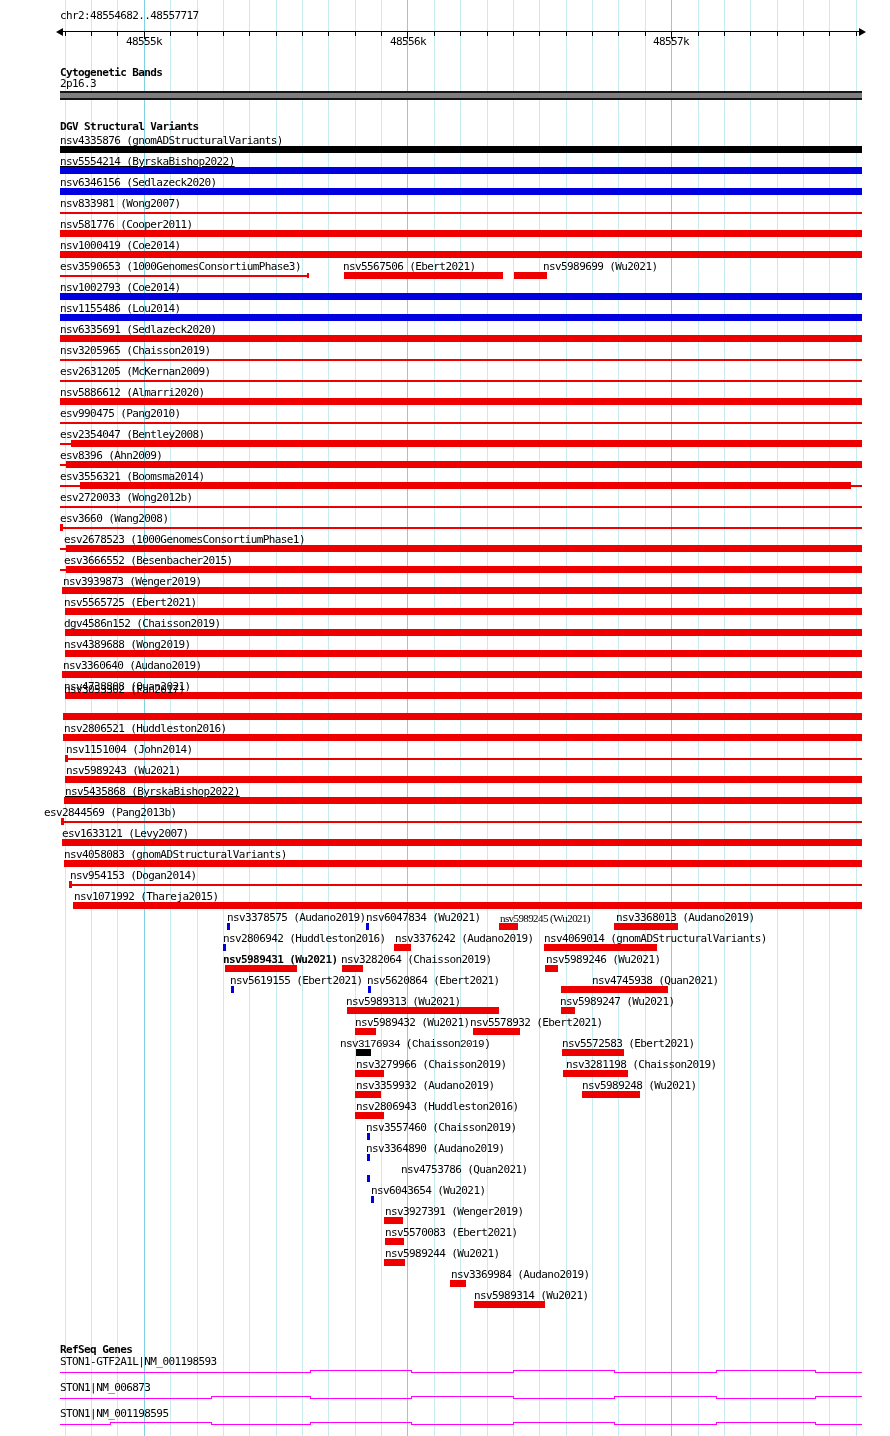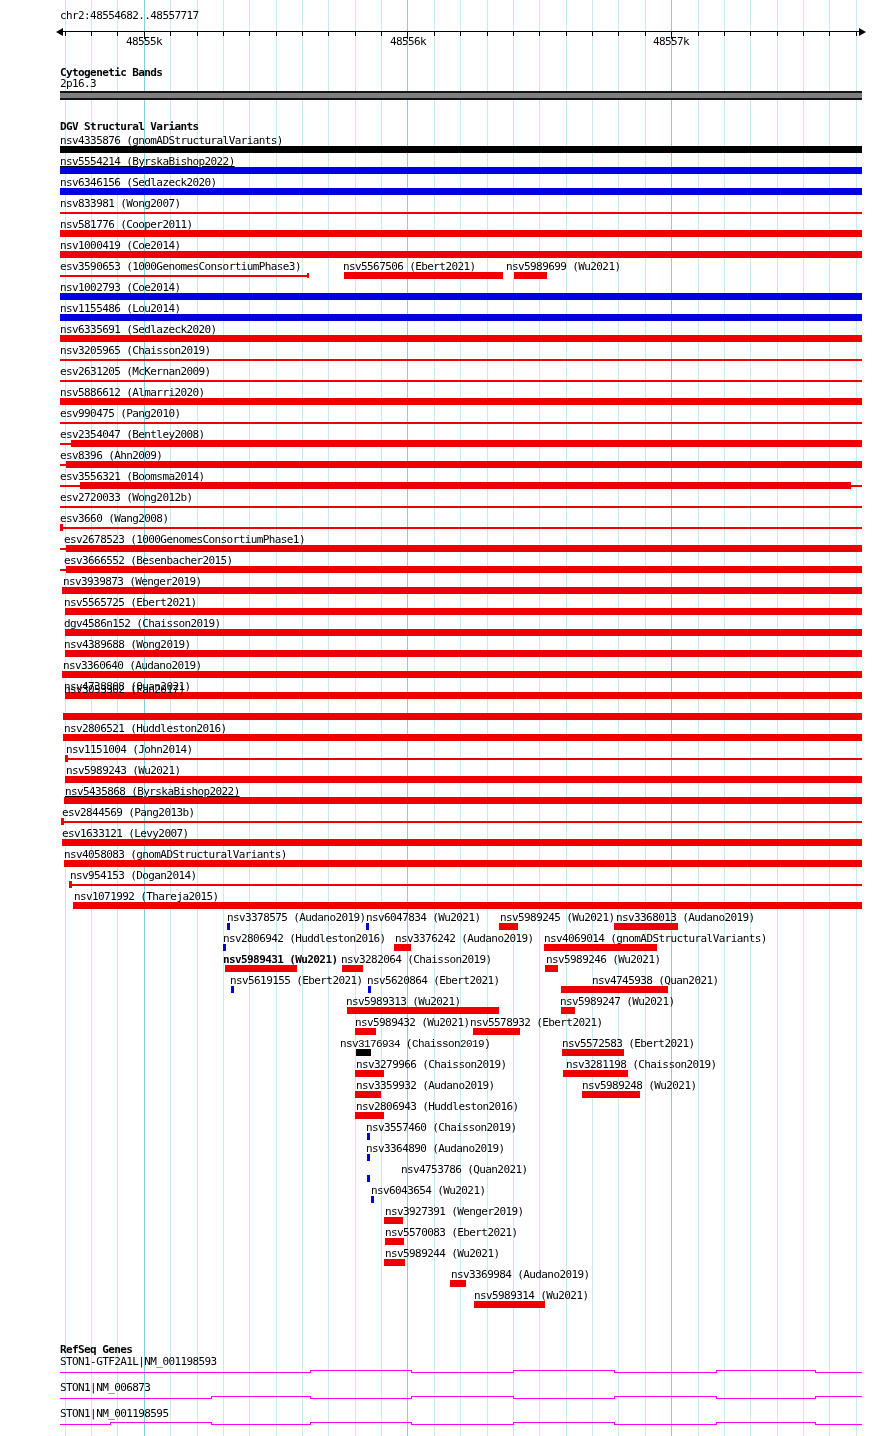--- a/index.html
+++ b/index.html
@@ -117,21 +117,21 @@
       <div class="bar" style="left: 60px; top: 212px; width: 802px; height: 2px; background: rgb(238, 0, 0);"></div>
       <div class="lbl" style="left: 60px; top: 219px;">nsv581776 (Cooper2011)</div>
       <div class="bar" style="left: 60px; top: 230px; width: 802px; height: 7px; background: rgb(238, 0, 0);"></div>
       <div class="lbl" style="left: 60px; top: 240px;">nsv1000419 (Coe2014)</div>
       <div class="bar" style="left: 60px; top: 251px; width: 802px; height: 7px; background: rgb(238, 0, 0);"></div>
       <div class="lbl" style="left: 60px; top: 261px;">esv3590653 (1000GenomesConsortiumPhase3)</div>
       <div class="bar" style="left: 60px; top: 275px; width: 247px; height: 2px; background: rgb(238, 0, 0);"></div>
       <div class="bar" style="left: 307px; top: 273px; width: 2px; height: 5px; background: rgb(238, 0, 0);"></div>
       <div class="lbl" style="left: 343px; top: 261px;">nsv5567506 (Ebert2021)</div>
       <div class="bar" style="left: 344px; top: 272px; width: 159px; height: 7px; background: rgb(238, 0, 0);"></div>
-      <div class="lbl" style="left: 506px; top: 261px;">nsv5989699 (Wu2021)</div>
+      <div class="lbl" style="left: 543px; top: 261px;">nsv5989699 (Wu2021)</div>
       <div class="bar" style="left: 514px; top: 272px; width: 33px; height: 7px; background: rgb(238, 0, 0);"></div>
       <div class="lbl" style="left: 60px; top: 282px;">nsv1002793 (Coe2014)</div>
       <div class="bar" style="left: 60px; top: 293px; width: 802px; height: 7px; background: rgb(0, 0, 224);"></div>
       <div class="lbl" style="left: 60px; top: 303px;">nsv1155486 (Lou2014)</div>
       <div class="bar" style="left: 60px; top: 314px; width: 802px; height: 7px; background: rgb(0, 0, 224);"></div>
       <div class="lbl" style="left: 60px; top: 324px;">nsv6335691 (Sedlazeck2020)</div>
       <div class="bar" style="left: 60px; top: 335px; width: 802px; height: 7px; background: rgb(238, 0, 0);"></div>
       <div class="lbl" style="left: 60px; top: 345px;">nsv3205965 (Chaisson2019)</div>
       <div class="bar" style="left: 60px; top: 359px; width: 802px; height: 2px; background: rgb(238, 0, 0);"></div>
       <div class="lbl" style="left: 60px; top: 366px;">esv2631205 (McKernan2009)</div>
@@ -177,37 +177,37 @@
       <div class="bar" style="left: 63px; top: 713px; width: 799px; height: 7px; background: rgb(238, 0, 0);"></div>
       <div class="lbl" style="left: 64px; top: 723px;">nsv2806521 (Huddleston2016)</div>
       <div class="bar" style="left: 63px; top: 734px; width: 799px; height: 7px; background: rgb(238, 0, 0);"></div>
       <div class="lbl" style="left: 66px; top: 744px;">nsv1151004 (John2014)</div>
       <div class="bar" style="left: 65px; top: 755px; width: 3px; height: 7px; background: rgb(238, 0, 0);"></div>
       <div class="bar" style="left: 68px; top: 758px; width: 794px; height: 2px; background: rgb(238, 0, 0);"></div>
       <div class="lbl" style="left: 66px; top: 765px;">nsv5989243 (Wu2021)</div>
       <div class="bar" style="left: 65px; top: 776px; width: 797px; height: 7px; background: rgb(238, 0, 0);"></div>
       <div class="lbl" style="left: 65px; top: 786px; text-decoration: underline;">nsv5435868 (ByrskaBishop2022)</div>
       <div class="bar" style="left: 64px; top: 797px; width: 798px; height: 7px; background: rgb(238, 0, 0);"></div>
-      <div class="lbl" style="left: 62px; top: 807px;">esv2844569 (Pang2013b)</div>
+      <div class="lbl" style="left: 44px; top: 807px;">esv2844569 (Pang2013b)</div>
       <div class="bar" style="left: 61px; top: 818px; width: 3px; height: 7px; background: rgb(238, 0, 0);"></div>
       <div class="bar" style="left: 64px; top: 821px; width: 798px; height: 2px; background: rgb(238, 0, 0);"></div>
       <div class="lbl" style="left: 62px; top: 828px;">esv1633121 (Levy2007)</div>
       <div class="bar" style="left: 62px; top: 839px; width: 800px; height: 7px; background: rgb(238, 0, 0);"></div>
       <div class="lbl" style="left: 64px; top: 849px;">nsv4058083 (gnomADStructuralVariants)</div>
       <div class="bar" style="left: 64px; top: 860px; width: 798px; height: 7px; background: rgb(238, 0, 0);"></div>
       <div class="lbl" style="left: 70px; top: 870px;">nsv954153 (Dogan2014)</div>
       <div class="bar" style="left: 69px; top: 881px; width: 3px; height: 7px; background: rgb(238, 0, 0);"></div>
       <div class="bar" style="left: 72px; top: 884px; width: 790px; height: 2px; background: rgb(238, 0, 0);"></div>
       <div class="lbl" style="left: 74px; top: 891px;">nsv1071992 (Thareja2015)</div>
       <div class="bar" style="left: 73px; top: 902px; width: 789px; height: 7px; background: rgb(238, 0, 0);"></div>
       <div class="lbl" style="left: 227px; top: 912px;">nsv3378575 (Audano2019)</div>
       <div class="bar" style="left: 227px; top: 923px; width: 3px; height: 7px; background: rgb(0, 0, 224);"></div>
       <div class="lbl" style="left: 366px; top: 912px;">nsv6047834 (Wu2021)</div>
       <div class="bar" style="left: 366px; top: 923px; width: 3px; height: 7px; background: rgb(0, 0, 224);"></div>
-      <div class="lbl" style="left: 500px; top: 912px;">nsv5989245 (Wu2021)</div>
+      <div class="lbl" style="left: 500px; top: 912px; font-family: Liberation Serif, serif;">nsv5989245 (Wu2021)</div>
       <div class="bar" style="left: 499px; top: 923px; width: 19px; height: 7px; background: rgb(238, 0, 0);"></div>
       <div class="lbl" style="left: 616px; top: 912px;">nsv3368013 (Audano2019)</div>
       <div class="bar" style="left: 614px; top: 923px; width: 64px; height: 7px; background: rgb(238, 0, 0);"></div>
       <div class="lbl" style="left: 223px; top: 933px;">nsv2806942 (Huddleston2016)</div>
       <div class="bar" style="left: 223px; top: 944px; width: 3px; height: 7px; background: rgb(0, 0, 224);"></div>
       <div class="lbl" style="left: 395px; top: 933px;">nsv3376242 (Audano2019)</div>
       <div class="bar" style="left: 394px; top: 944px; width: 17px; height: 7px; background: rgb(238, 0, 0);"></div>
       <div class="lbl" style="left: 544px; top: 933px;">nsv4069014 (gnomADStructuralVariants)</div>
       <div class="bar" style="left: 544px; top: 944px; width: 113px; height: 7px; background: rgb(238, 0, 0);"></div>
       <div class="lbl" style="left: 223px; top: 954px; font-weight: bold;">nsv5989431 (Wu2021)</div>

